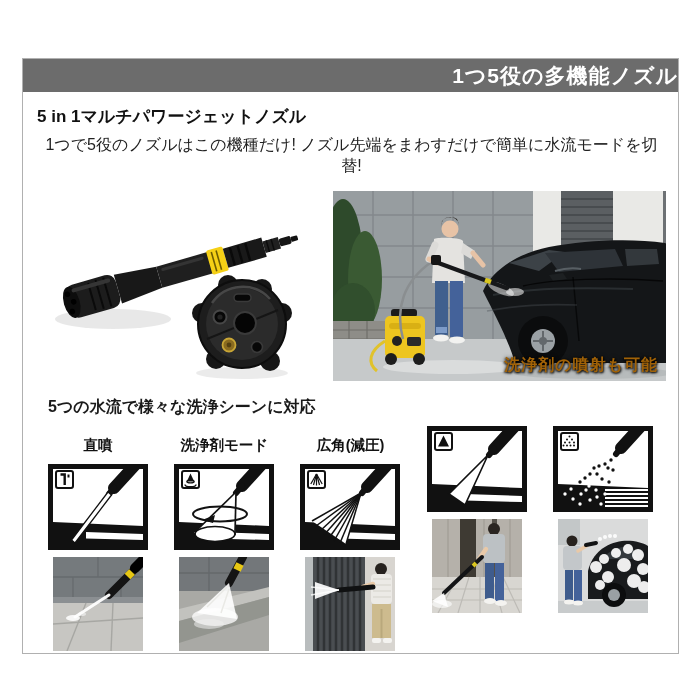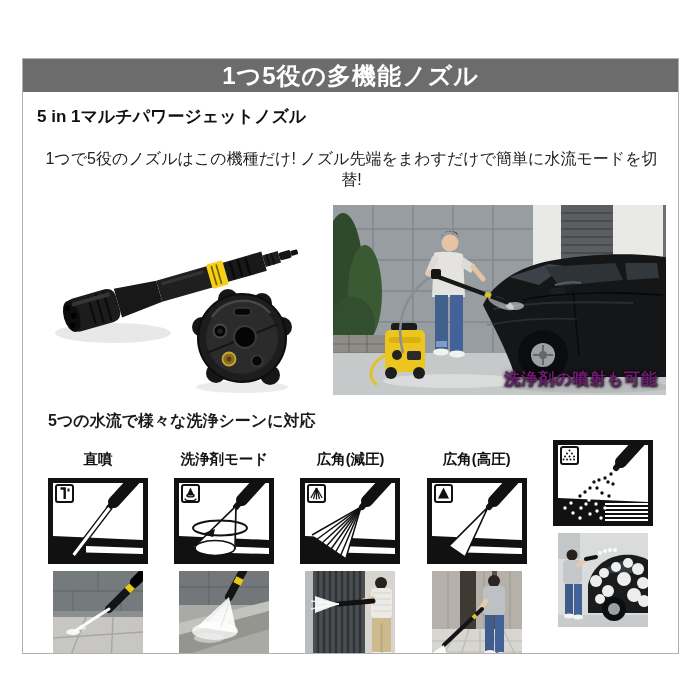--- a/index.html
+++ b/index.html
@@ -6,31 +6,31 @@
   body{
     width:700px;height:700px;background:#ffffff;position:relative;
     font-family:"Liberation Sans","DejaVu Sans",sans-serif;color:#1a1a1a;
     -webkit-font-smoothing:antialiased;
   }
   .panel{
     position:absolute;left:22px;top:58px;width:657px;height:596px;
     background:#fff;border:1px solid #b0b0b0;box-sizing:border-box;overflow:hidden;
   }
   .banner{
-    height:33px;background:#6c6c6c;display:flex;align-items:center;justify-content:center;
-    color:#fff;font-weight:bold;font-size:24px;letter-spacing:1px;
+    height:33px;background:#6c6c6c;display:flex;align-items:center;justify-content:flex-end;
+    color:#fff;font-weight:bold;font-size:21px;letter-spacing:1px;
   }
   .inner{padding:11px 12px 0 12px;}
-  .heading{font-size:17px;font-weight:bold;color:#111;margin:2px 0 21px 2px;}
+  .heading{font-size:17px;font-weight:bold;color:#111;margin:2px 0 7px 2px;}
   .desc{font-size:16px;color:#222;margin:0 0 14px 2px;text-align:center;}
   .hero{display:flex;height:190px;position:relative;}
   .nozzle-wrap{width:298px;height:190px;}
   .car-wrap{width:339px;height:190px;margin-left:auto;position:relative;overflow:hidden;}
   .car-caption{
-    position:absolute;right:8px;bottom:5px;color:#701a75;font-weight:bold;font-size:16px;
+    position:absolute;right:8px;bottom:5px;color:#a16207;font-weight:bold;font-size:16px;
     letter-spacing:1px;
     text-shadow:1px 1px 2px rgba(0,0,0,.85),-1px 1px 2px rgba(0,0,0,.6),0 0 4px rgba(0,0,0,.6);
   }
   .section-title{font-size:16px;font-weight:bold;margin:16px 0 8px 13px;}
   .modes{display:flex;}
   .mode-col{width:20%;display:flex;flex-direction:column;align-items:center;}
   .mode-label{
     height:38px;display:flex;flex-direction:column;justify-content:center;
     text-align:center;font-size:14.5px;font-weight:bold;line-height:18px;color:#111;
   }
@@ -361,24 +361,20 @@
             <rect x="78" y="81" width="9" height="5" rx="2" fill="#f4f3f0"></rect>
             <line x1="68" y1="30" x2="34" y2="33" stroke="#101112" stroke-width="5" stroke-linecap="round"></line>
             <polygon points="34,33 10,25 10,42" fill="#fff" opacity="0.92"></polygon>
             <line x1="34" y1="33" x2="6" y2="30" stroke="#fff" stroke-width="1.5" opacity="0.8"></line>
             <line x1="34" y1="33" x2="6" y2="38" stroke="#fff" stroke-width="1.5" opacity="0.8"></line>
           </svg>
         </div>
       </div>
 
       <div class="mode-col">
-        <div class="mode-label">
-          <span>広角(高圧)</span>
-          <span></span>
-        </div>
         <div class="diagram">
           <svg viewBox="0 0 100 86" width="100" height="86">
             <rect x="2.5" y="2.5" width="95" height="81" fill="#fff" stroke="#111" stroke-width="5"></rect>
             <polygon points="5,58 95,62 95,81 5,81" fill="#111"></polygon>
             <polygon points="38,68 95,70 95,76 38,74.5" fill="#fff"></polygon>
             <polygon points="61,29 22,68 38,79" fill="#fff" stroke="#111" stroke-width="1.6"></polygon>
             <line x1="88" y1="0" x2="67" y2="23" stroke="#111" stroke-width="12" stroke-linecap="round"></line>
             <line x1="67" y1="23" x2="62" y2="29" stroke="#111" stroke-width="6" stroke-linecap="round"></line>
             <rect x="8" y="7" width="17" height="17" rx="2" fill="#fff" stroke="#111" stroke-width="2"></rect>
             <polygon points="16.5,9.5 11,20.5 22,20.5" fill="#111"></polygon>

